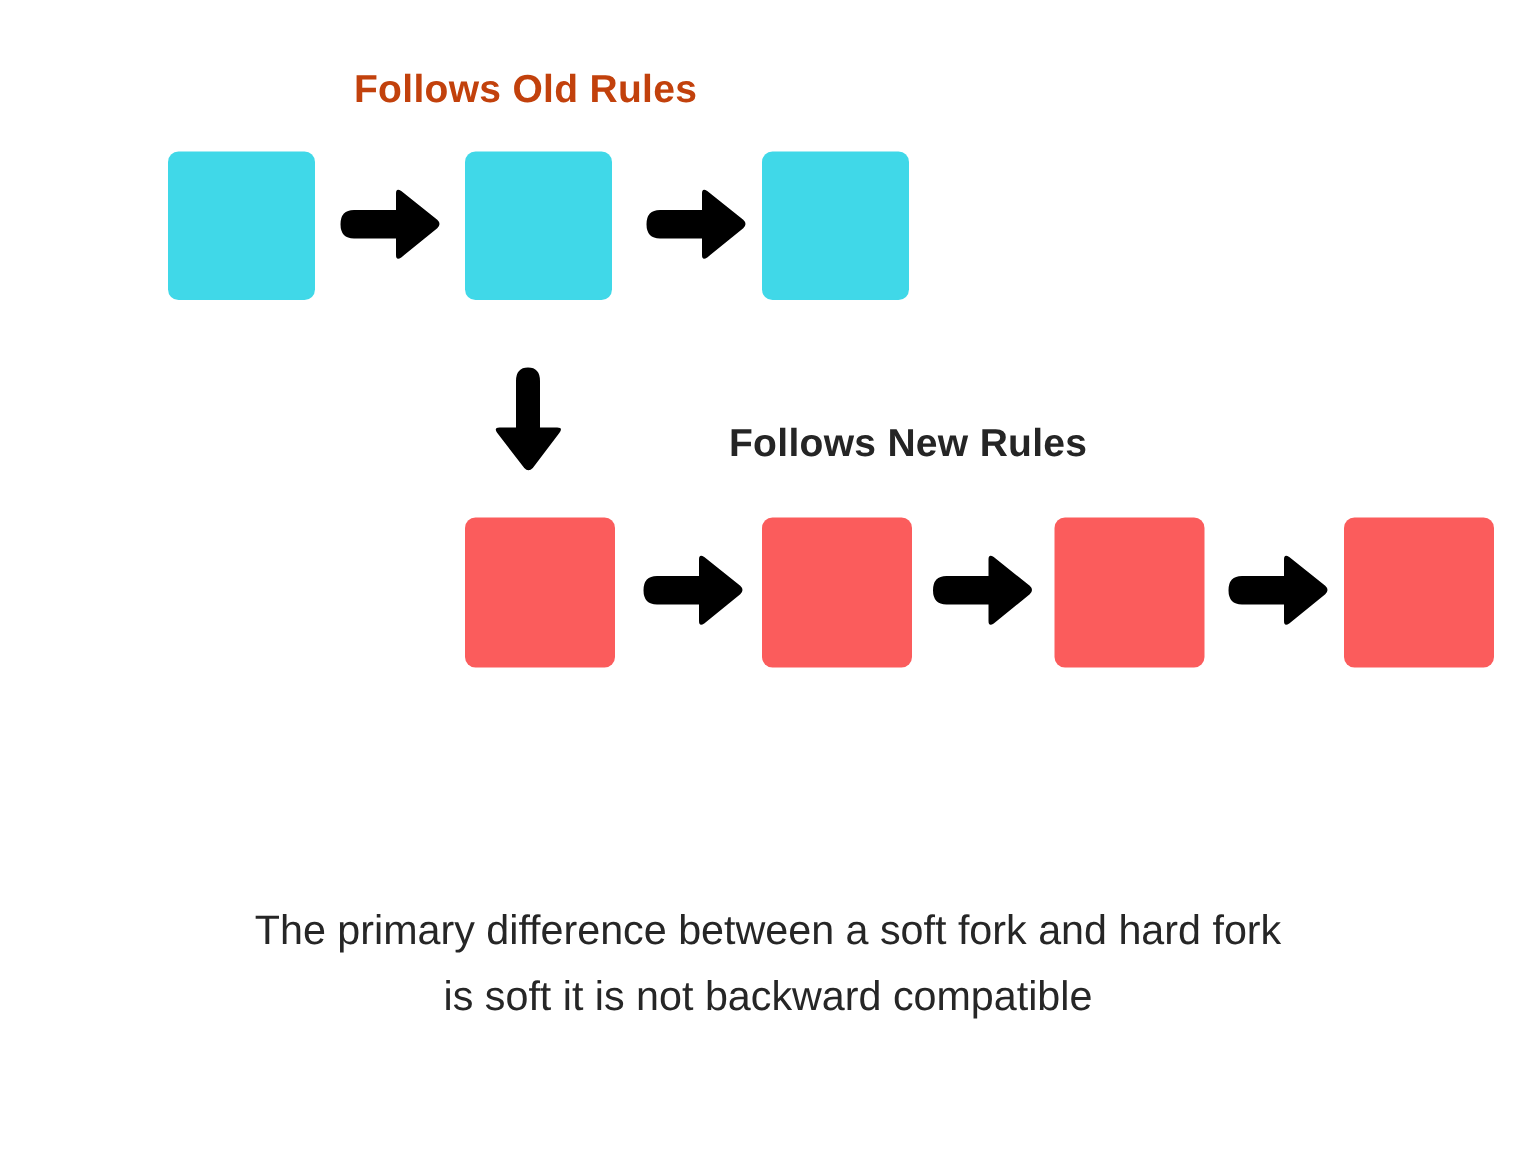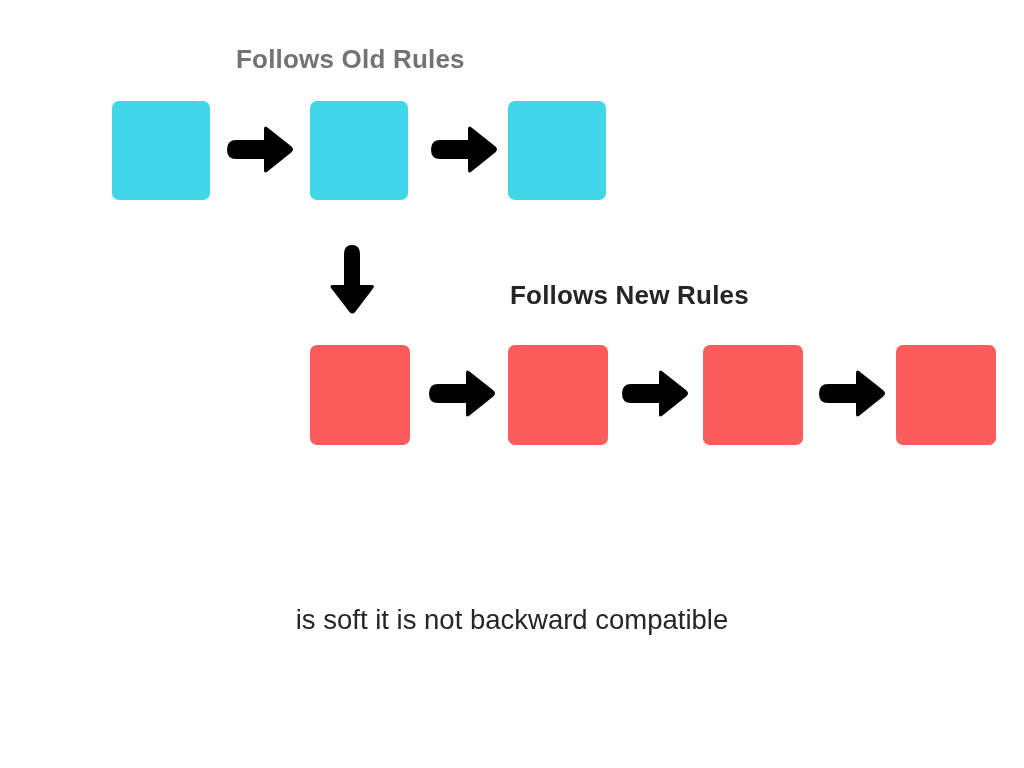--- a/index.html
+++ b/index.html
@@ -28,21 +28,21 @@
     white-space: nowrap;
     line-height: 1;
   }
   #old-rules-label {
     left: 236px;
     top: 46px;
     font-size: 26px;
     letter-spacing: 0.2px;
   }
   #new-rules-label {
-    left: 510px;
+    left: 486px;
     top: 282px;
     font-size: 26px;
     letter-spacing: 0.2px;
   }
 
   
   .block {
     position: absolute;
     border-radius: 7px;
   }
@@ -89,21 +89,21 @@
   .caption-line {
     display: block;
     white-space: nowrap;
   }
 </style>
 </head>
 <body>
 
 <div id="canvas" style="background: rgb(255, 255, 255);">
 
-  <div class="heading" id="old-rules-label" style="color: #737373;">Follows Old Rules</div>
+  <div class="heading" id="old-rules-label" style="color: #c2410c;">Follows Old Rules</div>
 
   <div class="block block-old" id="old-block-1" style="left: 112px; top: 101px; background: rgb(64, 216, 232);"></div>
   <div class="block block-old" id="old-block-2" style="left: 310px; top: 101px; background: rgb(64, 216, 232);"></div>
   <div class="block block-old" id="old-block-3" style="left: 508px; top: 101px; background: rgb(64, 216, 232);"></div>
 
   <div class="arrow-right" id="old-arrow-1" style="left: 226px; top: 125px;">
     <svg viewBox="0 0 68 50" xmlns="http://www.w3.org/2000/svg" aria-hidden="true">
       <path d="M10,15 L38,15 L38,4 Q38,0 41.5,2.4 L65.5,21.5 Q68.5,24.3 65.5,27.2 L41.5,46.6 Q38,49 38,45 L38,34 L10,34 Q1,34 1,24.5 Q1,15 10,15 Z" fill="#000000"></path>
     </svg>
   </div>
@@ -136,16 +136,17 @@
       <path d="M10,15 L38,15 L38,4 Q38,0 41.5,2.4 L65.5,21.5 Q68.5,24.3 65.5,27.2 L41.5,46.6 Q38,49 38,45 L38,34 L10,34 Q1,34 1,24.5 Q1,15 10,15 Z" fill="#000000"></path>
     </svg>
   </div>
   <div class="arrow-right" id="new-arrow-3" style="left: 818px; top: 369px;">
     <svg viewBox="0 0 68 50" xmlns="http://www.w3.org/2000/svg" aria-hidden="true">
       <path d="M10,15 L38,15 L38,4 Q38,0 41.5,2.4 L65.5,21.5 Q68.5,24.3 65.5,27.2 L41.5,46.6 Q38,49 38,45 L38,34 L10,34 Q1,34 1,24.5 Q1,15 10,15 Z" fill="#000000"></path>
     </svg>
   </div>
 
   <div id="caption" style="color: rgb(38, 38, 38);">
+    <span class="caption-line">The primary difference between a soft fork and hard fork</span>
     <span class="caption-line">is soft it is not backward compatible</span>
   </div>
 
 </div>
 
 </body></html>

